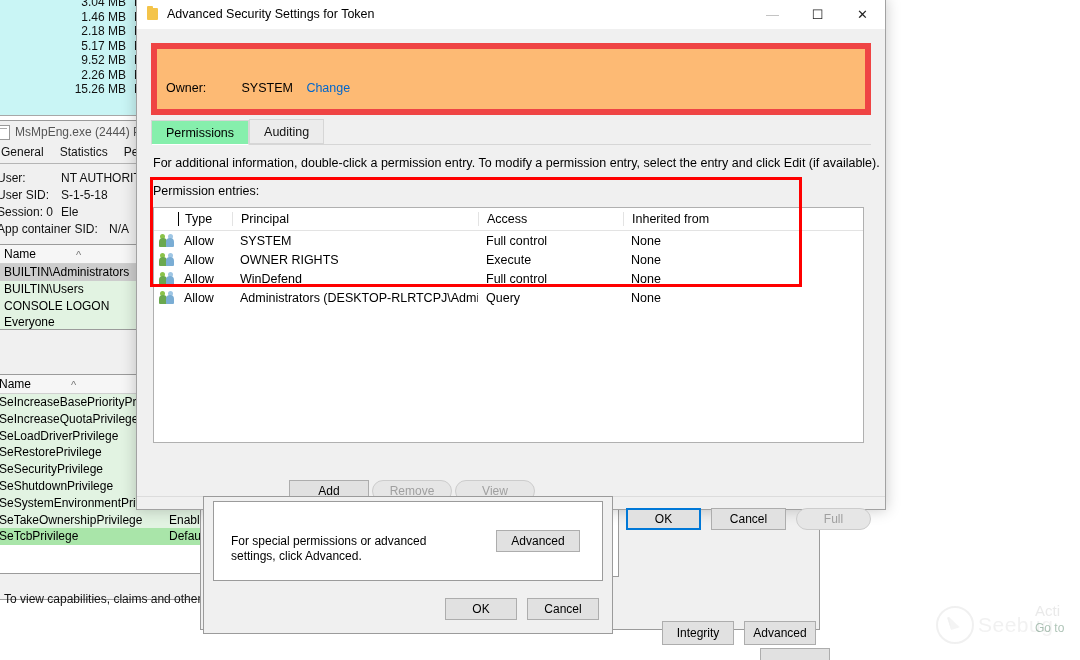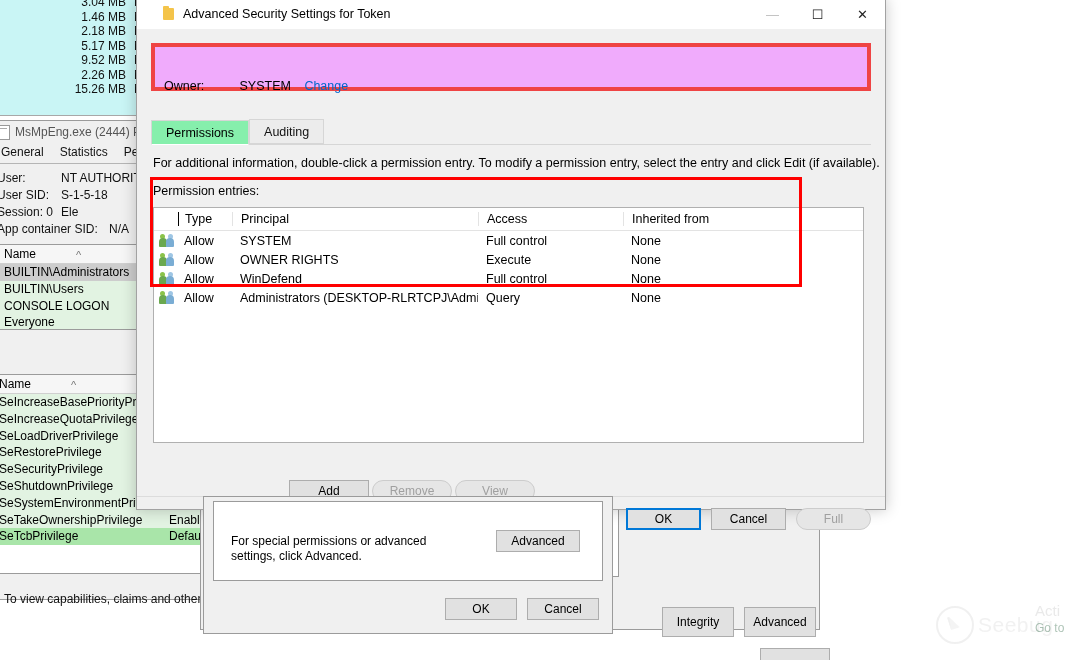--- a/index.html
+++ b/index.html
@@ -96,34 +96,34 @@
   .partial-btn { position: absolute; left: 760px; top: 648px; width: 70px; height: 20px;
     background: #e1e1e1; border: 1px solid #adadad; box-sizing: border-box; }
 
   
   .dlg {
     position: absolute; left: 136px; top: -2px; width: 750px; height: 512px;
     background: #f0f0f0; border: 1px solid #a2a2a2; box-sizing: border-box;
     box-shadow: 0 0 14px rgba(0,0,0,0.22);
   }
   .dlg-title { height: 30px; background: #ffffff; display: flex; align-items: center;
-    padding-left: 26px; }
+    padding-left: 10px; }
   .dlg-title .folder { width: 11px; height: 12px; background: #f4c44a; border-radius: 1px;
     margin-right: 9px; position: relative; }
   .dlg-title .folder:before { content: ""; position: absolute; left: 0; top: -2px; width: 6px;
     height: 3px; background: #f4c44a; border-radius: 1px 1px 0 0; }
   .dlg-title .txt { font-size: 12.5px; color: #000; }
   .dlg-caption-btns { margin-left: auto; display: flex; height: 30px; }
   .cap-btn { width: 45px; height: 30px; display: flex; align-items: center; justify-content: center;
     font-size: 13px; color: #222; }
   .cap-btn.dim { color: #bdbdbd; }
 
   .dlg-body { position: absolute; left: 0; right: 0; top: 30px; bottom: 0; }
-  .owner-panel { position: absolute; left: 14px; top: 14px; right: 14px; height: 48px;
-    background: #f0abfc; border: 4px solid #ef4444; box-sizing: border-box; }
+  .owner-panel { position: absolute; left: 14px; top: 14px; right: 14px; height: 72px;
+    background: #fdba74; border: 6px solid #ef4444; box-sizing: border-box; }
   .owner-row { position: absolute; left: 9px; top: 32px; font-size: 12.5px; }
   .owner-row .lbl { display: inline-block; width: 72px; }
   .owner-row .val { display: inline-block; }
   .owner-row .link { color: #0066cc; margin-left: 10px; cursor: pointer; }
 
   .tabstrip { position: absolute; left: 14px; top: 89px; right: 14px; height: 26px;
     border-bottom: 1px solid #d6d6d6; display: flex; align-items: flex-end; }
   .tab { height: 25px; padding: 0 14px; font-size: 12.5px; display: flex; align-items: center;
     box-sizing: border-box; }
   .tab.active { background: #86efac; border: 1px solid #d6d6d6; border-bottom-color: #ffffff;
@@ -175,21 +175,21 @@
     background: #f0f0f0; border: 1px solid #9b9b9b; box-sizing: border-box; }
   .small-dlg .inner { position: absolute; left: 9px; top: 4px; right: 9px; height: 80px;
     background: #ffffff; border: 1px solid #9b9b9b; box-sizing: border-box; }
   .small-dlg .helptext { position: absolute; left: 17px; top: 32px; width: 230px;
     font-size: 12px; line-height: 15px; }
   .small-dlg .adv { position: absolute; right: 22px; top: 28px; width: 84px; height: 22px; }
   .small-dlg .foot { position: absolute; right: 13px; top: 101px; display: flex; gap: 10px; }
   .small-dlg .foot .win-btn { width: 72px; height: 22px; }
 
   .ia-btns { position: absolute; left: 662px; top: 607px; display: flex; gap: 10px; }
-  .ia-btns .win-btn { width: 72px; height: 30px; }
+  .ia-btns .win-btn { width: 72px; height: 24px; margin-top: 14px; }
 
   
   .watermark { position: absolute; left: 936px; top: 606px; display: flex; align-items: center;
     gap: 4px; opacity: 0.30; pointer-events: none; }
   .wm-logo { width: 34px; height: 34px; border: 2px solid #cfcfcf; border-radius: 50%;
     position: relative; }
   .wm-logo:after { content: ""; position: absolute; left: 11px; top: 8px;
     border-left: 2px solid #cfcfcf; border-right: 7px solid transparent;
     border-bottom: 13px solid #dcdcdc; transform: rotate(-18deg); }
   .wm-text { font-size: 21px; color: #d2d2d2; letter-spacing: 0.5px; }

